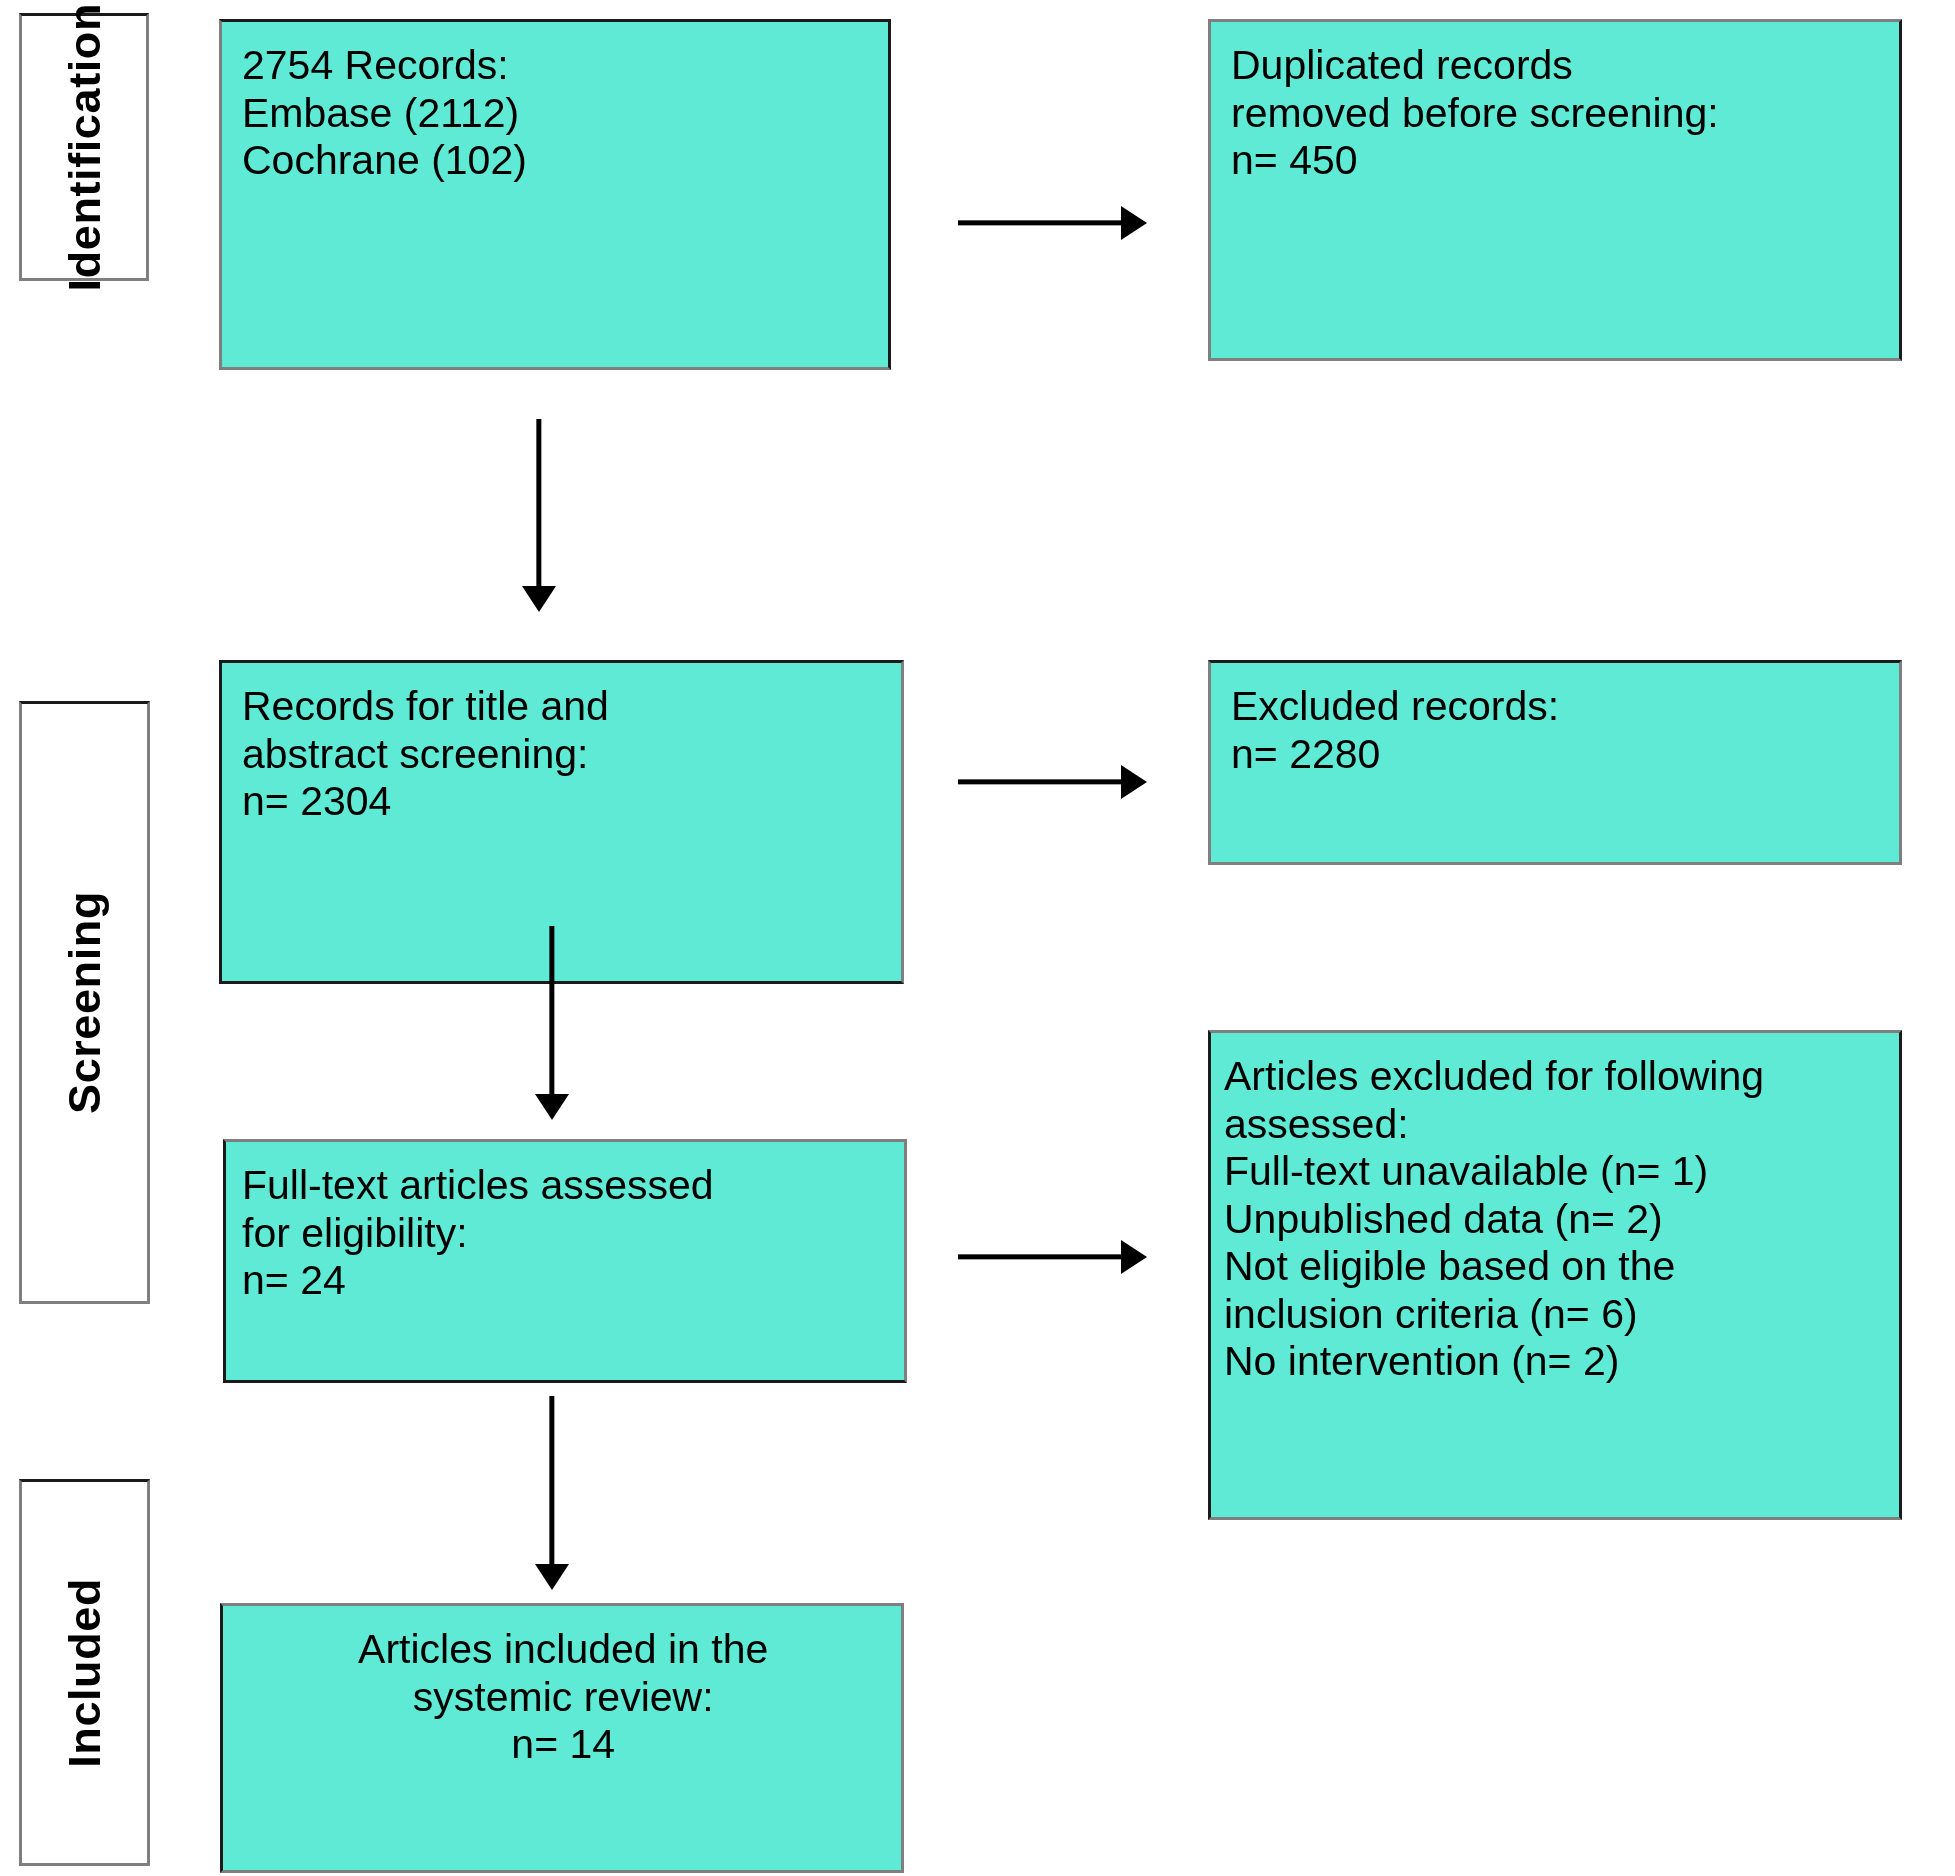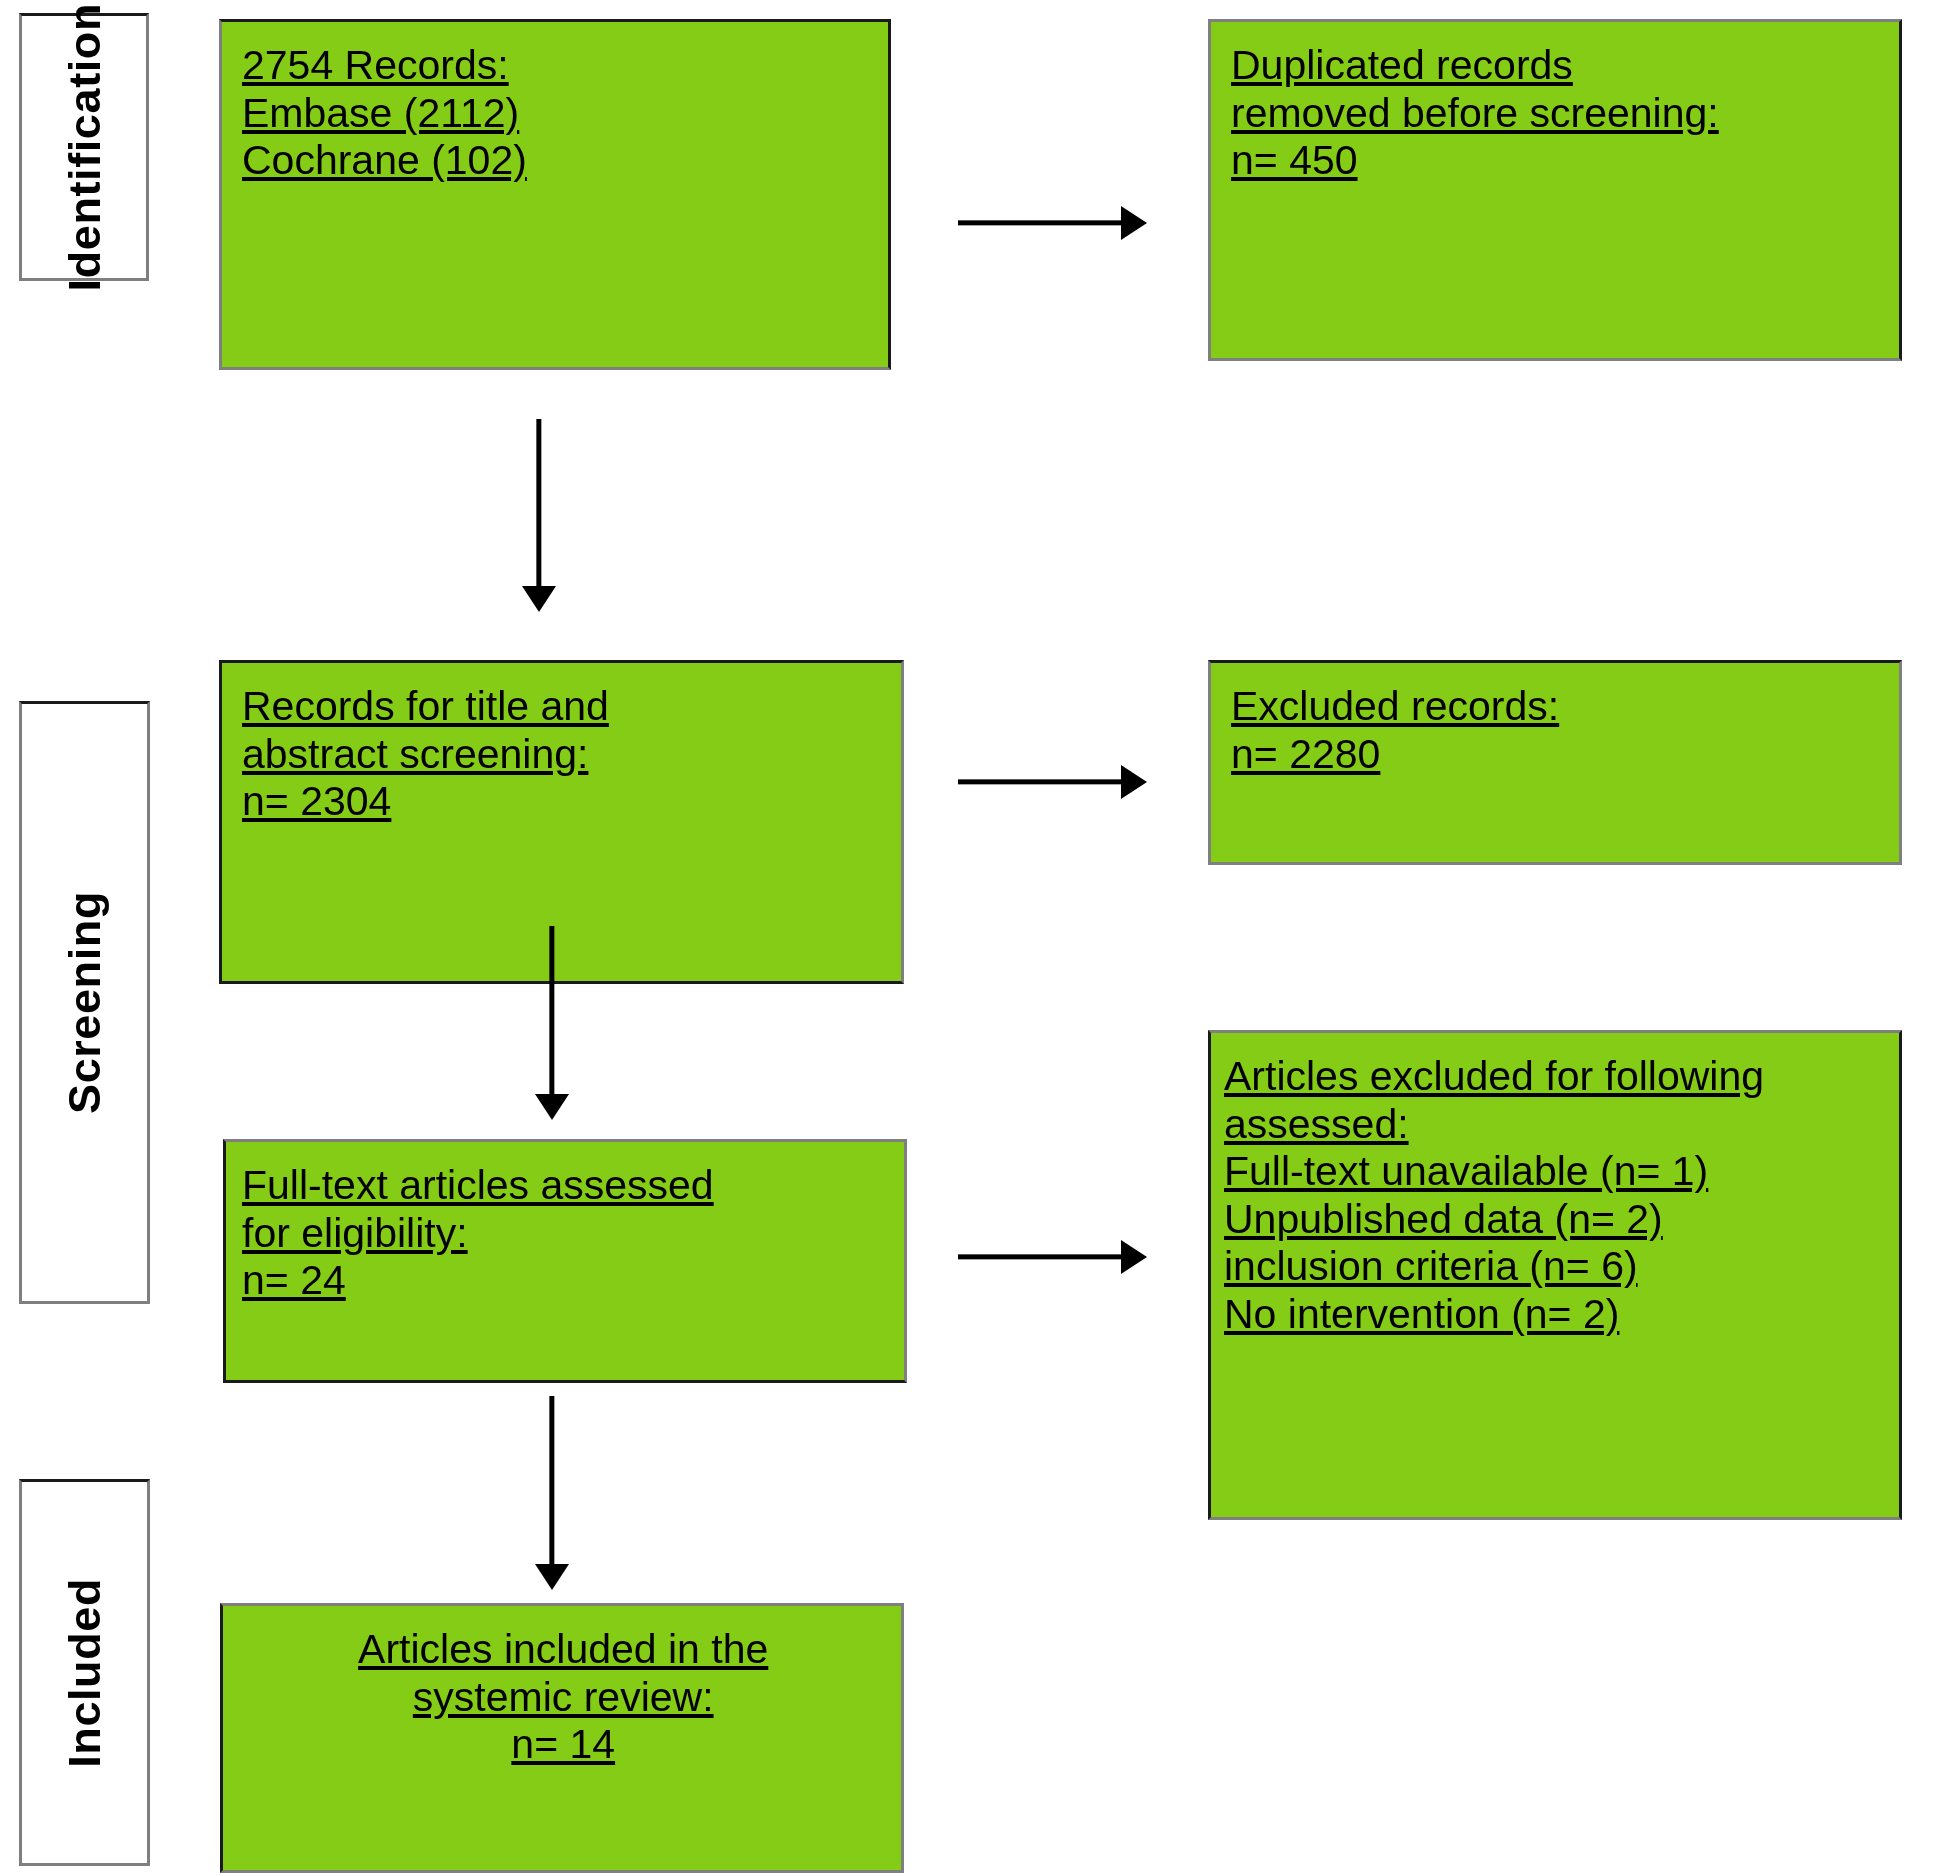--- a/index.html
+++ b/index.html
@@ -35,24 +35,23 @@
     line-height: 1;
     color: #000000;
     letter-spacing: 0.6px;
     white-space: nowrap;
   }
 
   
   .flow-box {
     position: absolute;
     box-sizing: border-box;
-    background: #84cc16;
+    background: #5eead4;
     border: 3.5px solid #7f7f7f;
     padding: 20px 17.6px 11.7px 20px;
-    text-decoration: underline;
   }
   .flow-box.dark-top  { border-top-color: #1a1a1a; }
   .flow-box.dark-right{ border-right-color: #1a1a1a; }
   .flow-box.dark-bottom { border-bottom-color: #1a1a1a; }
   .flow-box.dark-left { border-left-color: #1a1a1a; }
 
   .flow-box .line {
     font-size: 41px;
     line-height: 1.16;
     color: #000000;
@@ -166,20 +165,21 @@
     <div class="line">Full-text articles assessed</div>
     <div class="line">for eligibility:</div>
     <div class="line">n= 24</div>
   </div>
 
   <div class="flow-box dark-left dark-right" style="left:1208px; top:1030px; width:694px; height:490px;padding-left:13px;">
     <div class="line">Articles excluded for following</div>
     <div class="line">assessed:</div>
     <div class="line">Full-text unavailable (n= 1)</div>
     <div class="line">Unpublished data (n= 2)</div>
+    <div class="line">Not eligible based on the</div>
     <div class="line">inclusion criteria (n= 6)</div>
     <div class="line">No intervention (n= 2)</div>
   </div>
 
   <div class="arrow-h" style="left:958px; top:1239px; width:189px; height:35px;">
     <div class="shaft" style="width:170px;"></div>
     <div class="head"></div>
   </div>
 
   <div class="arrow-v" style="left:534px; top:1396px; width:35px; height:194px;">

